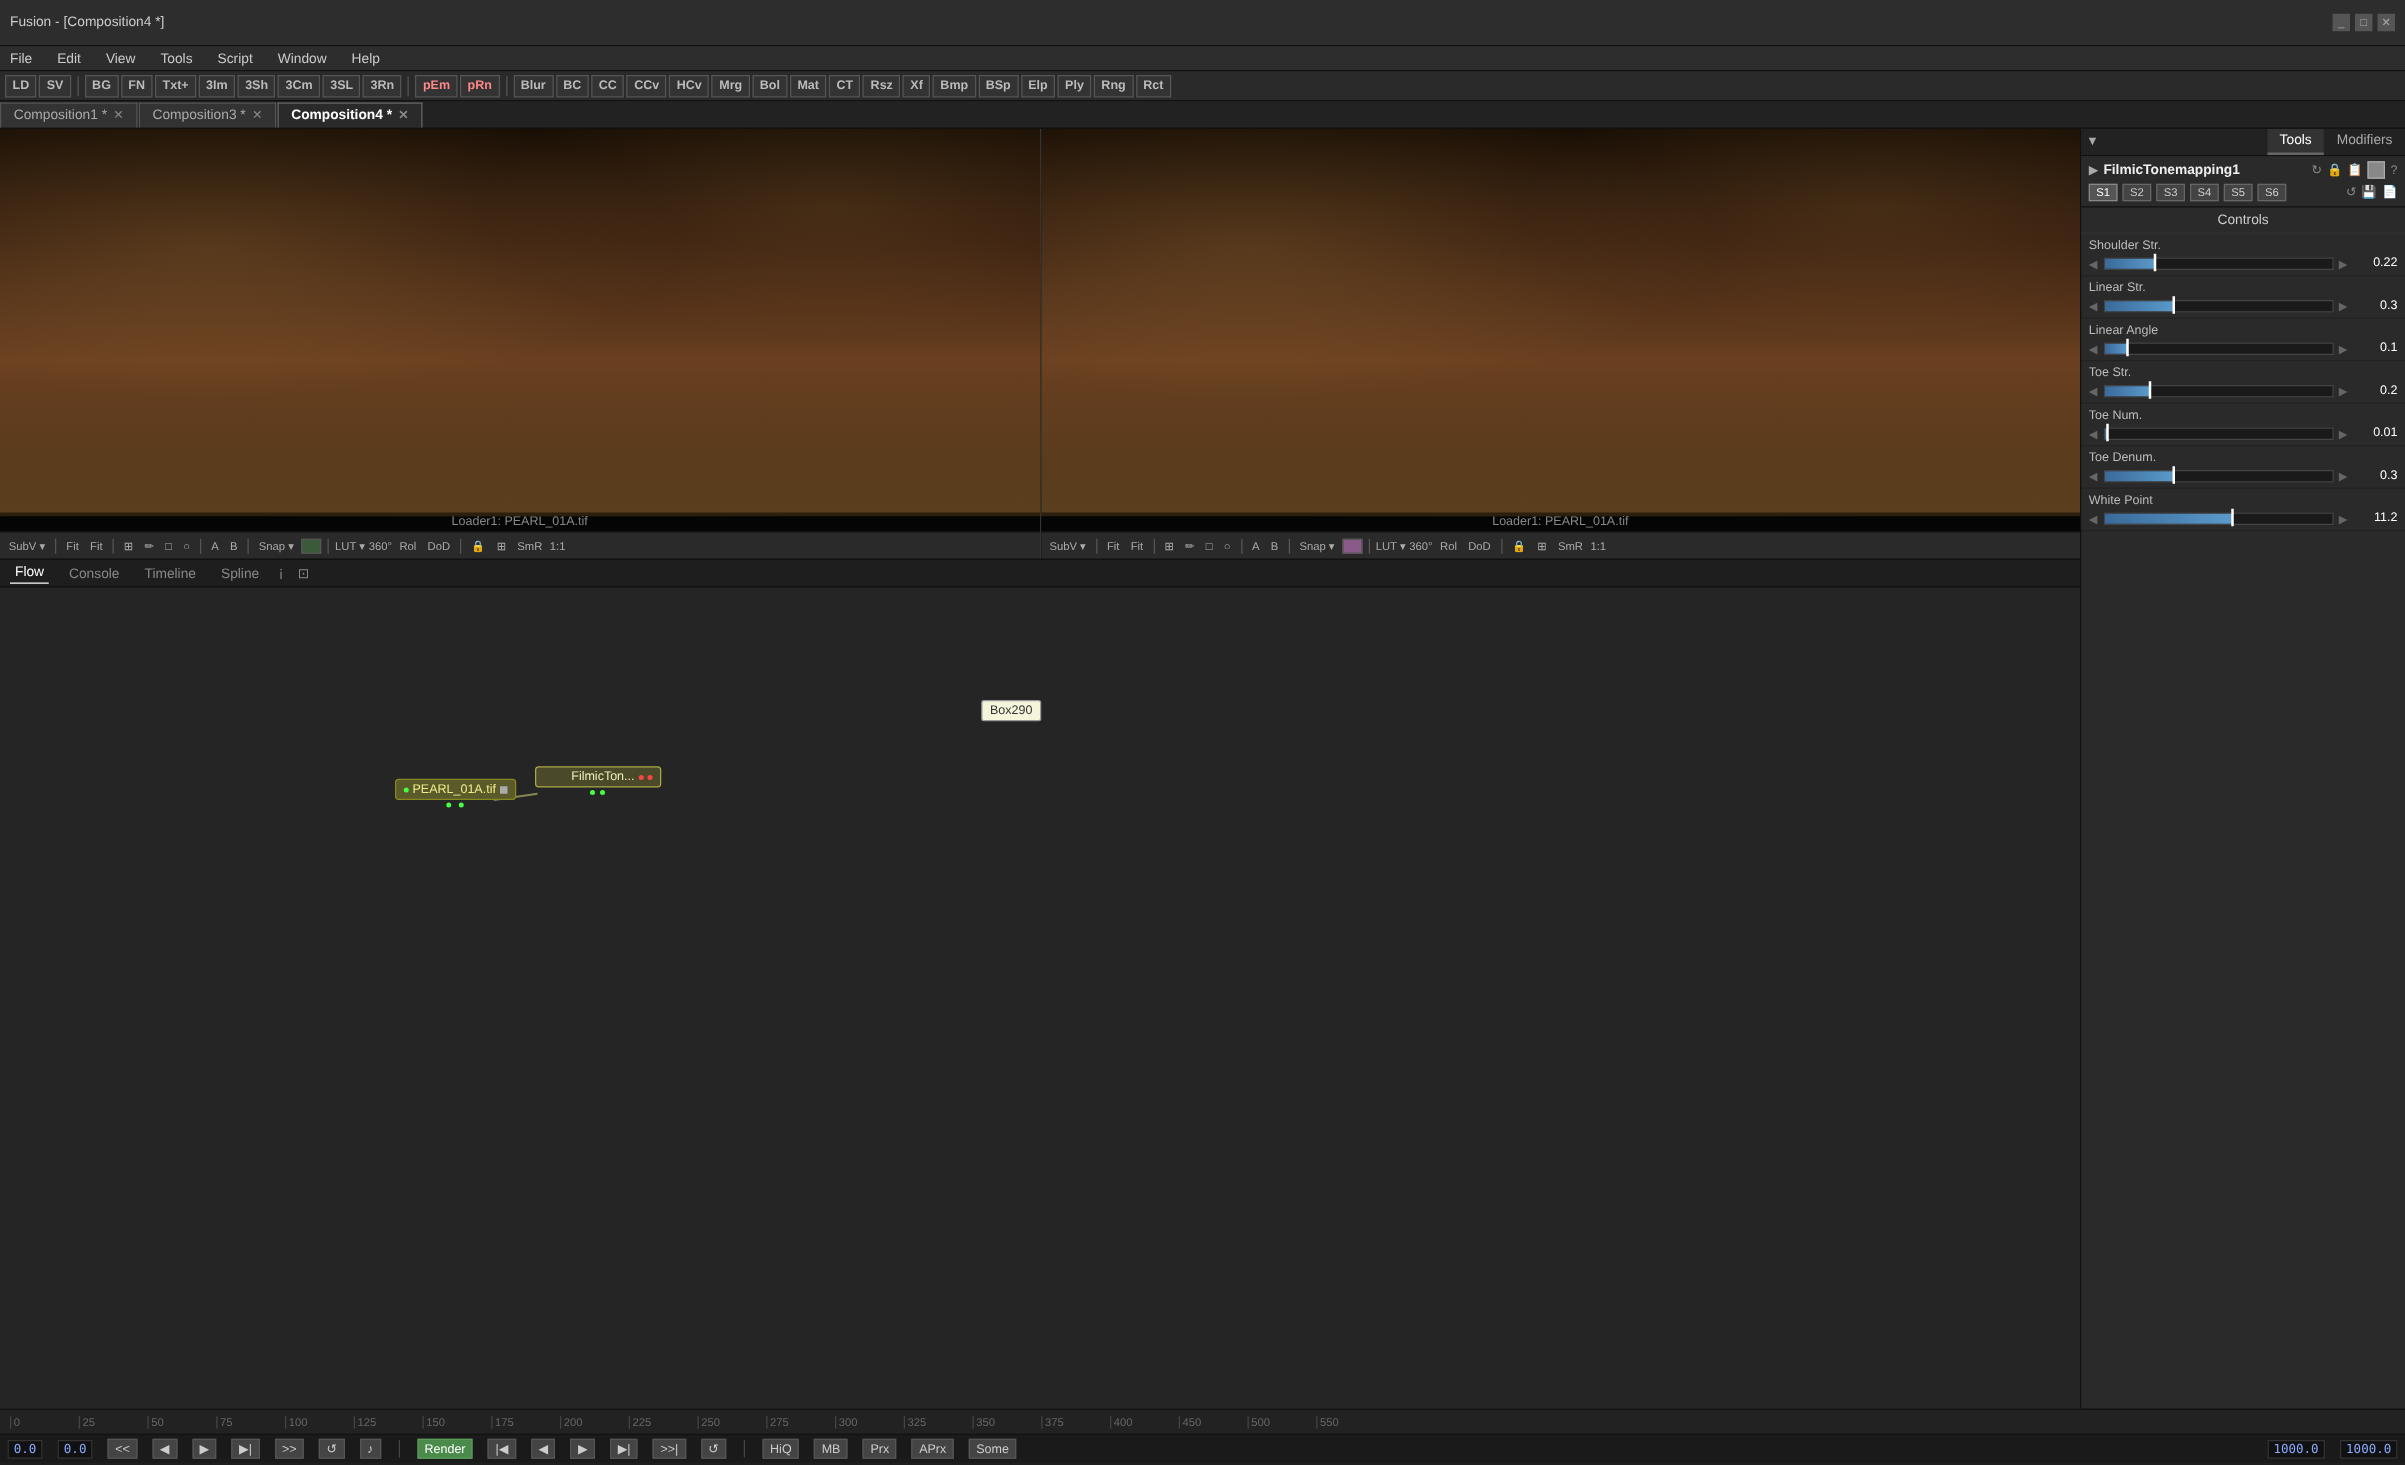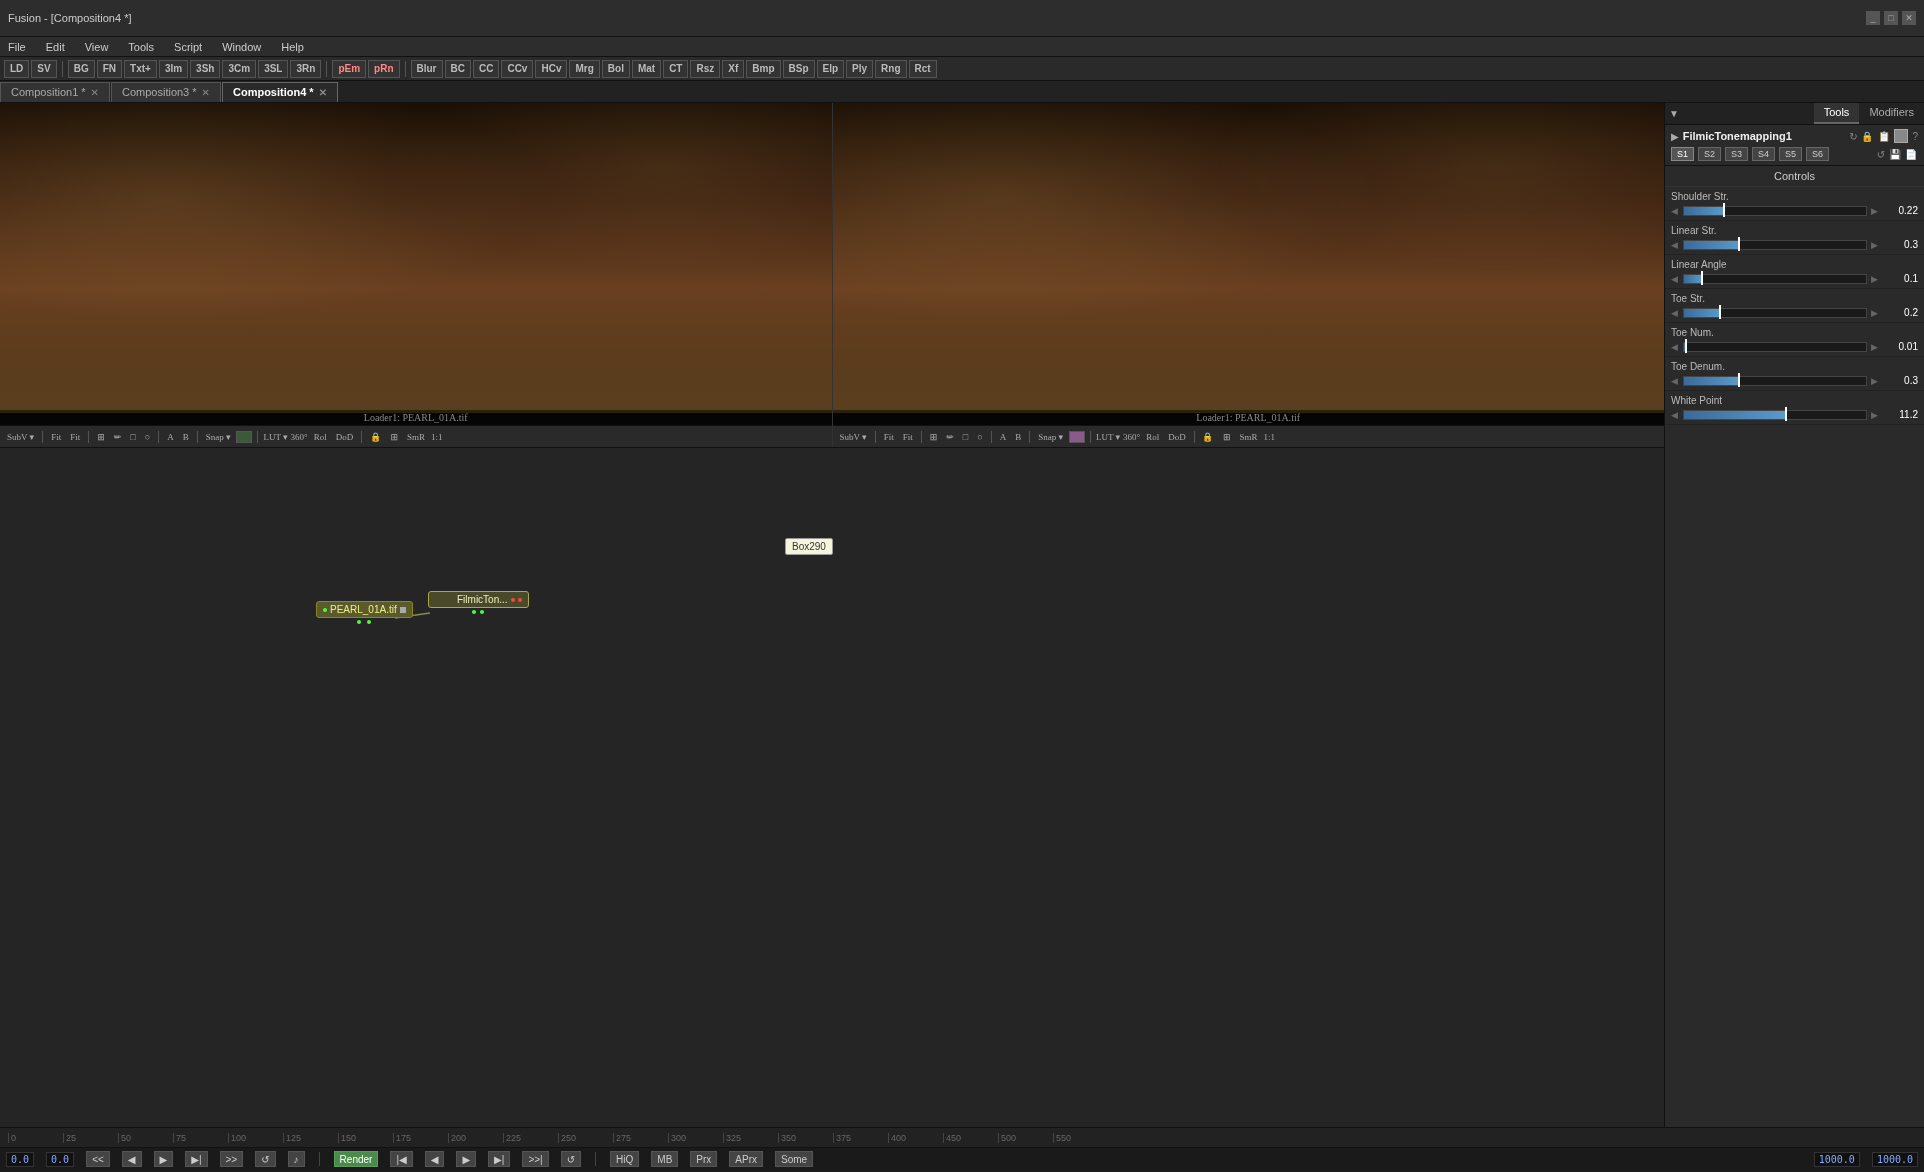--- a/index.html
+++ b/index.html
@@ -93,21 +93,20 @@
       display: flex;
       flex-direction: column;
       background: #1a1a1a;
     }
 
     
     #viewers {
       display: flex;
       height: 345px;
       border-bottom: 1px solid #111;
-      font-family: Liberation Serif, serif;
     }
 
     .viewer {
       flex: 1;
       position: relative;
       background: #0a0a0a;
       overflow: hidden;
     }
     .viewer + .viewer { border-left: 1px solid #333; }
 
@@ -661,20 +660,28 @@
             <span class="vt-btn">⊞</span>
             <span class="vt-btn">SmR</span>
             <span class="vt-label">1:1</span>
           </div>
         </div>
 
       </div>
 
       <div id="flow-area">
 
+        <div id="flow-tabs">
+          <span class="flow-tab active">Flow</span>
+          <span class="flow-tab">Console</span>
+          <span class="flow-tab">Timeline</span>
+          <span class="flow-tab">Spline</span>
+          <span class="flow-tab-icon">ℹ</span>
+          <span class="flow-tab-icon">⊡</span>
+        </div>
 
         <div id="flow-canvas">
 
           <div class="node-tooltip" style="left:785px; top:90px;">
             <span>Box290</span>
           </div>
 
           <svg style="position:absolute;top:0;left:0;width:100%;height:100%;pointer-events:none;">
             <line x1="395" y1="170" x2="430" y2="165" stroke="#888855" stroke-width="1.5"></line>
           </svg>

